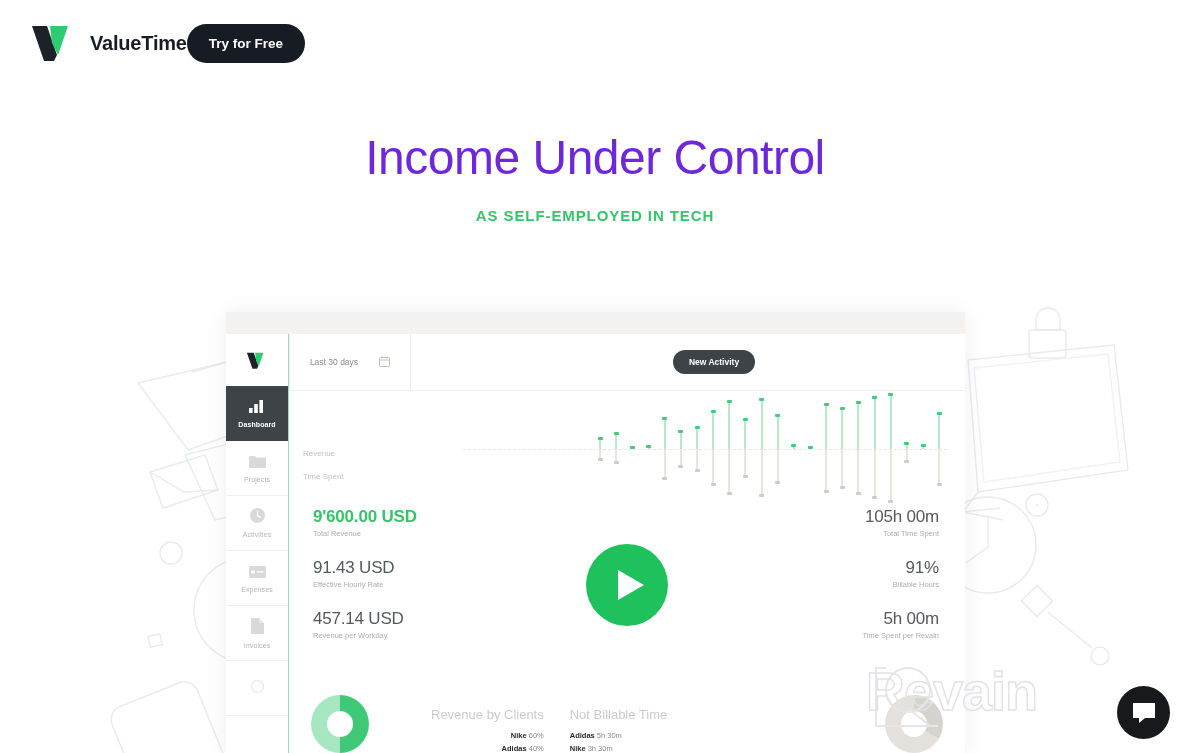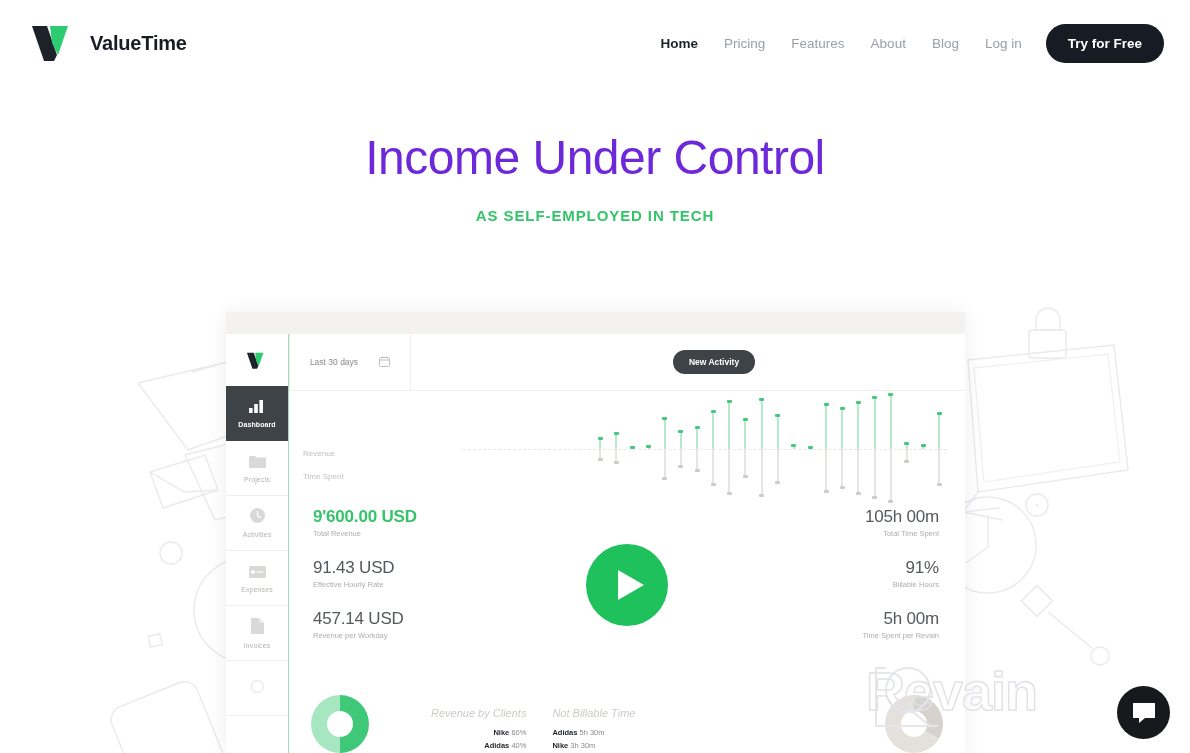--- a/index.html
+++ b/index.html
@@ -100,21 +100,21 @@
     display: flex; align-items: center; justify-content: center; cursor: pointer; border: none;
   }
   .play-tri { width: 0; height: 0; border-left: 26px solid #fff; border-top: 15px solid transparent; border-bottom: 15px solid transparent; margin-left: 7px; }
 
   .bottom-row { position: relative; height: 58px; display: flex; align-items: flex-start; padding: 0 22px; }
   .donut { width: 58px; height: 58px; border-radius: 50%; flex: none; }
   .donut::after { content:""; display:block; width:26px; height:26px; margin:16px auto; background:#fff; border-radius:50%; }
   .donut.g { background: conic-gradient(#3fc877 0deg 180deg, #a6e6c1 180deg 360deg); }
   .donut.s { background: conic-gradient(#d6d3cf 0deg 120deg, #e4e1dd 120deg 360deg); margin-left: auto; }
   .legend-wrap { display: flex; gap: 26px; margin: 12px 0 0 62px; }
-  .legend-h { font-size: 11px; color: #cecbc7; margin-bottom: 9px; white-space: nowrap; font-style: italic; }
+  .legend-h { font-size: 13px; color: #cecbc7; margin-bottom: 9px; white-space: nowrap; }
   .legend-row { font-size: 7.5px; color: #8d8a86; text-align: right; margin-bottom: 4px; white-space: nowrap; }
   .legend-row b { color: #1f2429; }
   .legend-col.l2 { text-align: left; }
   .legend-col.l2 .legend-row { text-align: left; }
 
   
   .watermark {
     position: absolute; left: 866px; top: 660px; z-index: 30;
     font-size: 54px; font-weight: 700; letter-spacing: -1px;
     color: transparent; -webkit-text-stroke: 1.4px #e0e2e6;
@@ -163,28 +163,20 @@
   </svg>
 
   <header class="navbar">
     <div class="brand">
       <svg class="brand-mark" viewBox="0 0 48 40">
         <path d="M2 3 H17 L27 32 L24 38 H14 Z" fill="#1d2128"></path>
         <path d="M20 3 H38 L28 32 L22 20 Z" fill="#2ecc71"></path>
       </svg>
       <span class="brand-name">ValueTime</span>
     </div>
-    <nav class="nav-links">
-      <a class="nav-link active" href="#">Home</a>
-      <a class="nav-link" href="#">Pricing</a>
-      <a class="nav-link" href="#">Features</a>
-      <a class="nav-link" href="#">About</a>
-      <a class="nav-link" href="#">Blog</a>
-      <a class="nav-link" href="#">Log in</a>
-    </nav>
     <button class="cta-btn">Try for Free</button>
   </header>
 
   <section class="hero">
     <h1 class="hero-title">Income Under Control</h1>
     <div class="hero-sub">AS SELF-EMPLOYED IN TECH</div>
   </section>
 
   <section class="dash">
     <div class="dash-topstrip"></div>

